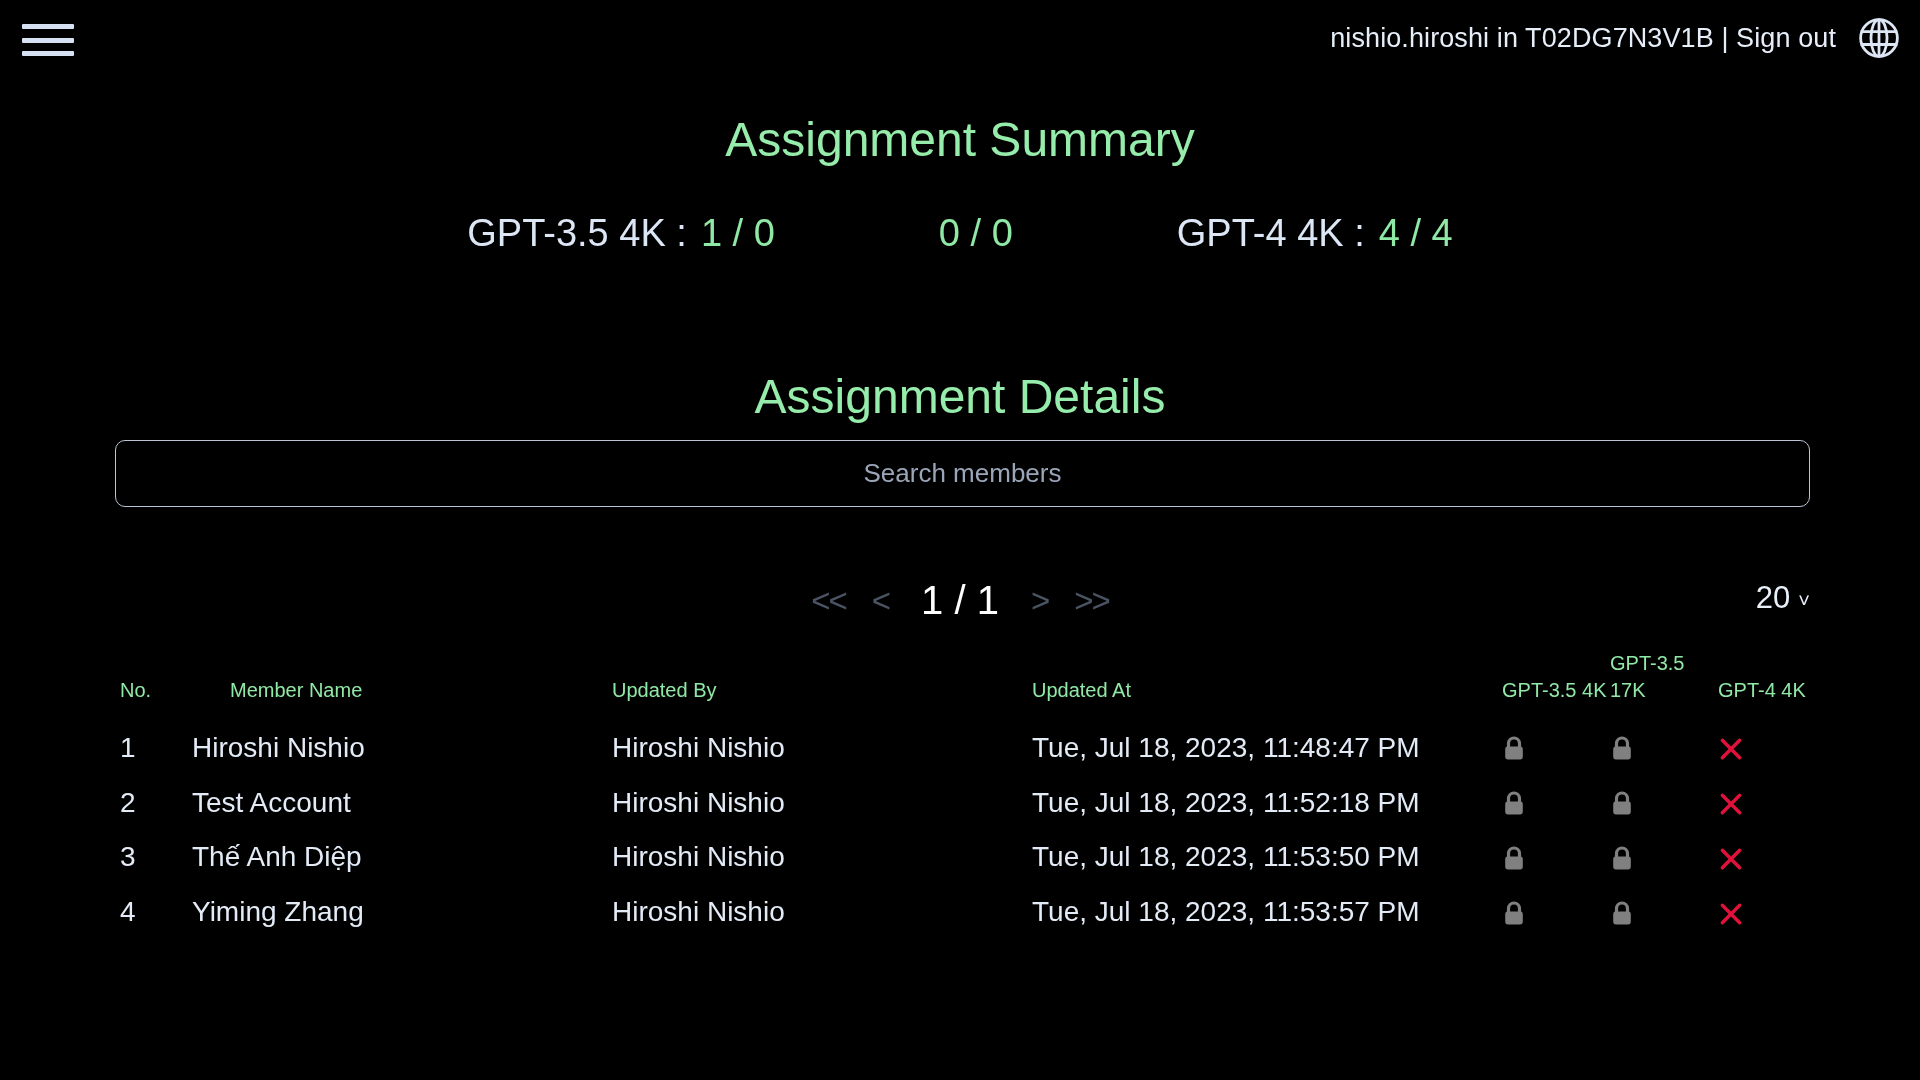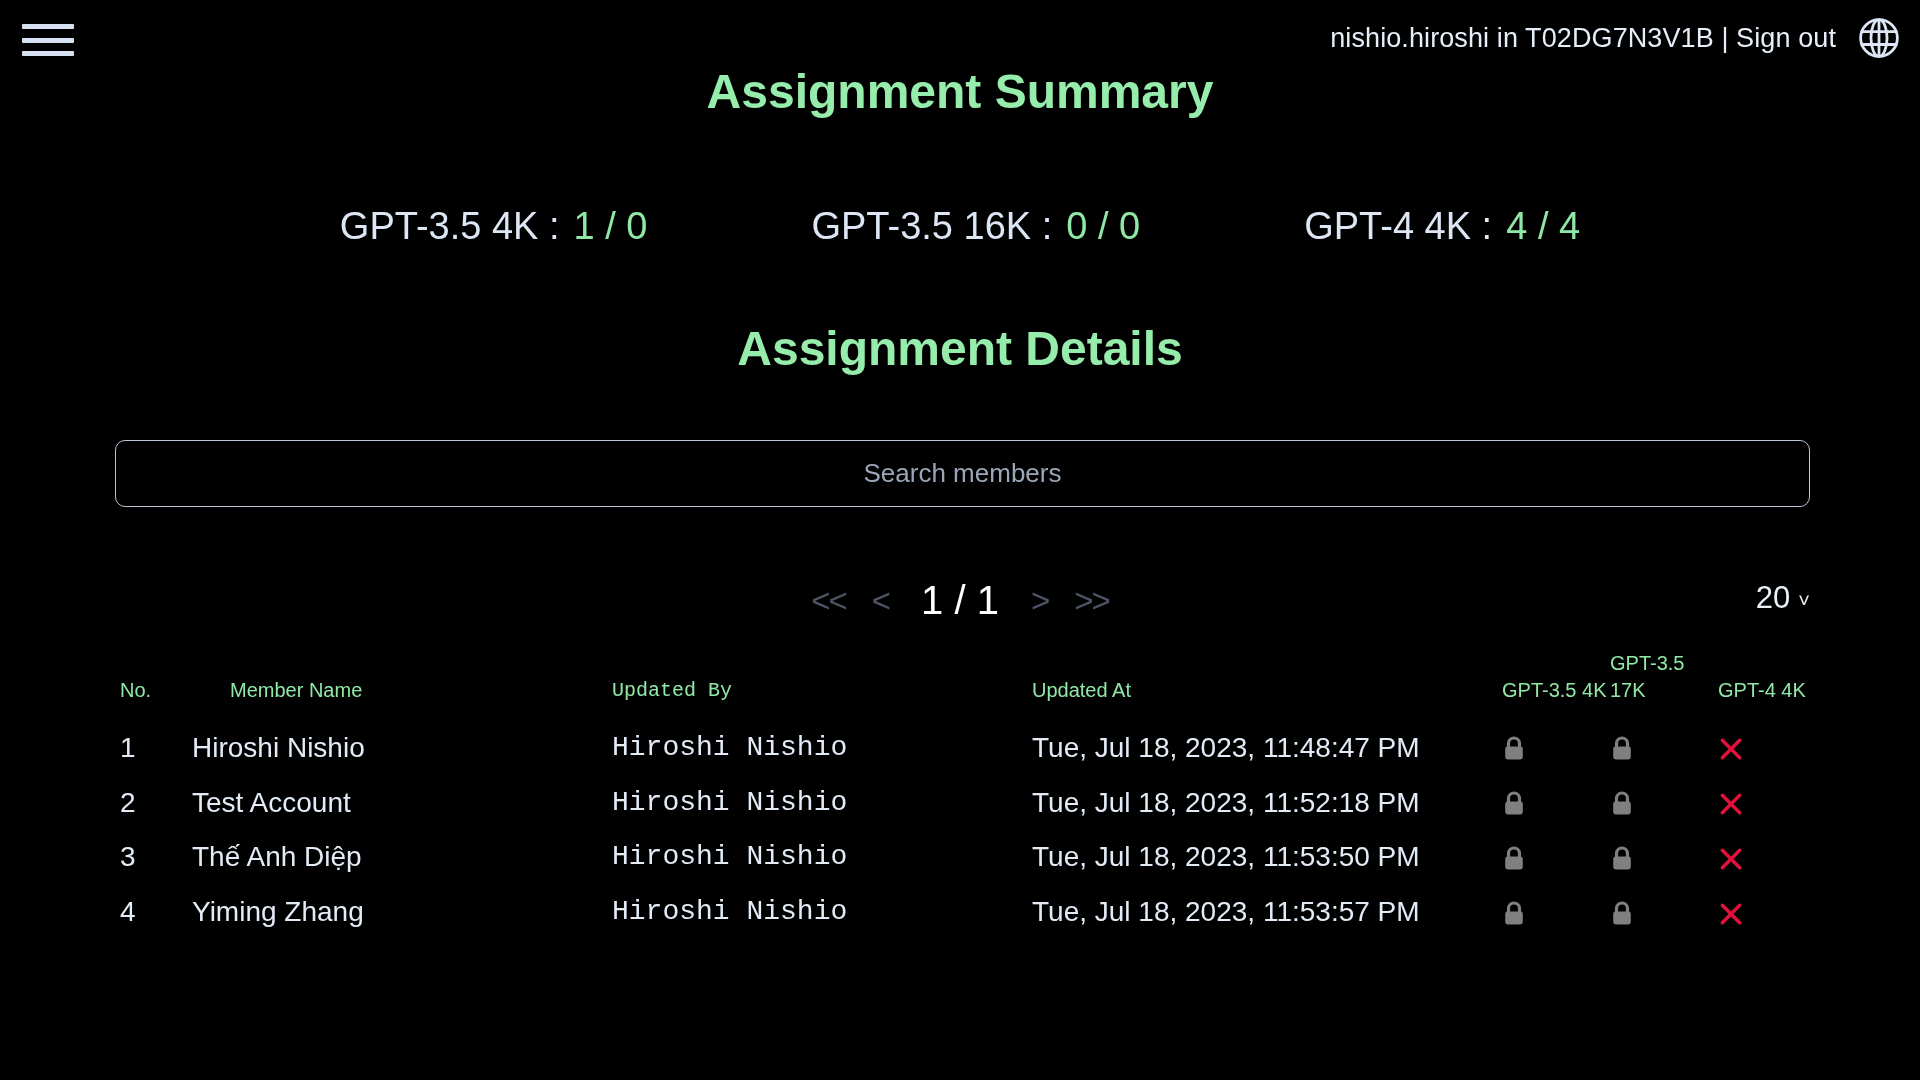--- a/index.html
+++ b/index.html
@@ -65,31 +65,32 @@
     width: 42px;
     height: 42px;
     flex: none;
     cursor: pointer;
   }
 
   
   h1.section-title {
     text-align: center;
     color: #96edab;
-    font-weight: 700;
+    font-weight: 400;
     font-size: 48px;
     line-height: 1;
+    margin-top: 48px;
   }
   .title-summary { position: absolute; top: 68px; left: 0; right: 0; }
   .title-details { position: absolute; top: 325px; left: 0; right: 0; }
 
   
   .summary-row {
     position: absolute;
-    top: 173px;
+    top: 180px;
     left: 0;
     right: 0;
     display: flex;
     justify-content: center;
     gap: 164px;
   }
   .stat {
     font-size: 38px;
     white-space: nowrap;
     display: flex;
@@ -192,21 +193,21 @@
     font-size: 28px;
     color: #e3ebf7;
     padding: 12px 0;
     text-align: left;
     vertical-align: middle;
     line-height: 1.1;
   }
 
   th.col-no, td.col-no { width: 72px; text-align: right; padding-right: 0; }
   th.col-name, td.col-name { width: 420px; padding-left: 38px; }
-  th.col-updatedby, td.col-updatedby { width: 420px; font-family: Liberation Mono, monospace; }
+  th.col-updatedby, td.col-updatedby { width: 420px; }
   th.col-updatedat, td.col-updatedat { width: 470px; }
   th.col-model, td.col-model { width: 108px; text-align: center; }
   th.col-model { text-align: center; }
 
   .lock-icon { display: inline-block; width: 24px; height: 26px; vertical-align: middle; }
   .x-icon { display: inline-block; width: 26px; height: 26px; vertical-align: middle; }
 </style>
 </head>
 <body>
 
@@ -233,21 +234,20 @@
 <h1 class="section-title title-summary">Assignment Summary</h1>
 
 <div class="summary-row">
 
   <div class="stat">
     <span class="stat-label">GPT-3.5 4K :</span>
     <span class="stat-value">1 / 0</span>
   </div>
 
   <div class="stat">
-    <span class="stat-label">GPT-3.5 16K :</span>
     <span class="stat-value">0 / 0</span>
   </div>
 
   <div class="stat">
     <span class="stat-label">GPT-4 4K :</span>
     <span class="stat-value">4 / 4</span>
   </div>
 </div>
 
 <h1 class="section-title title-details">Assignment Details</h1>

